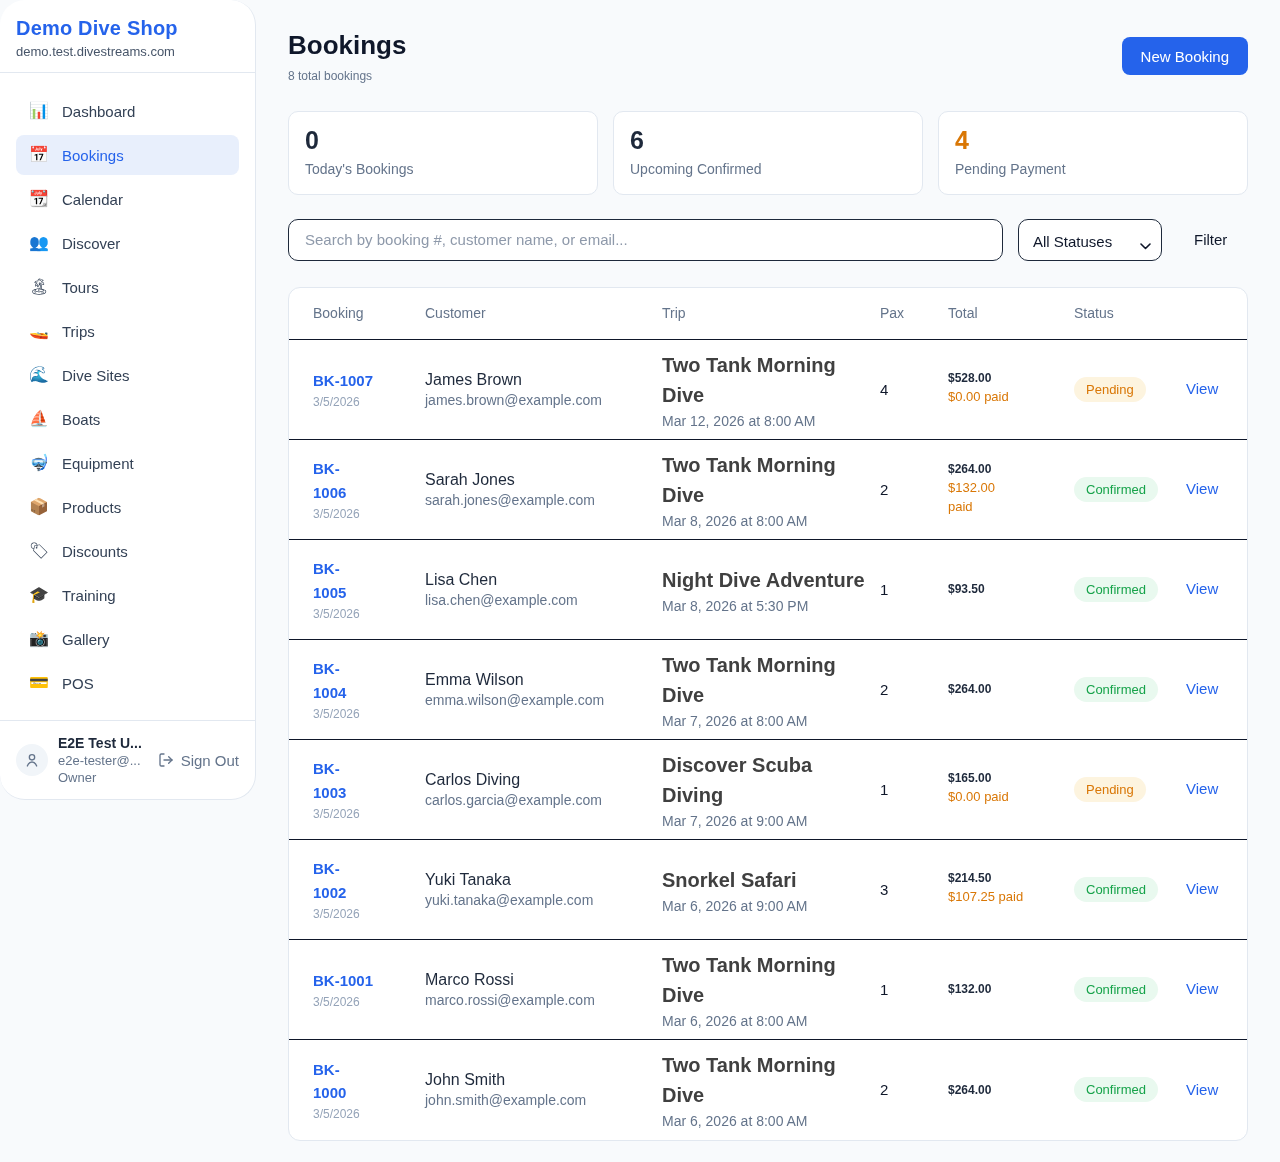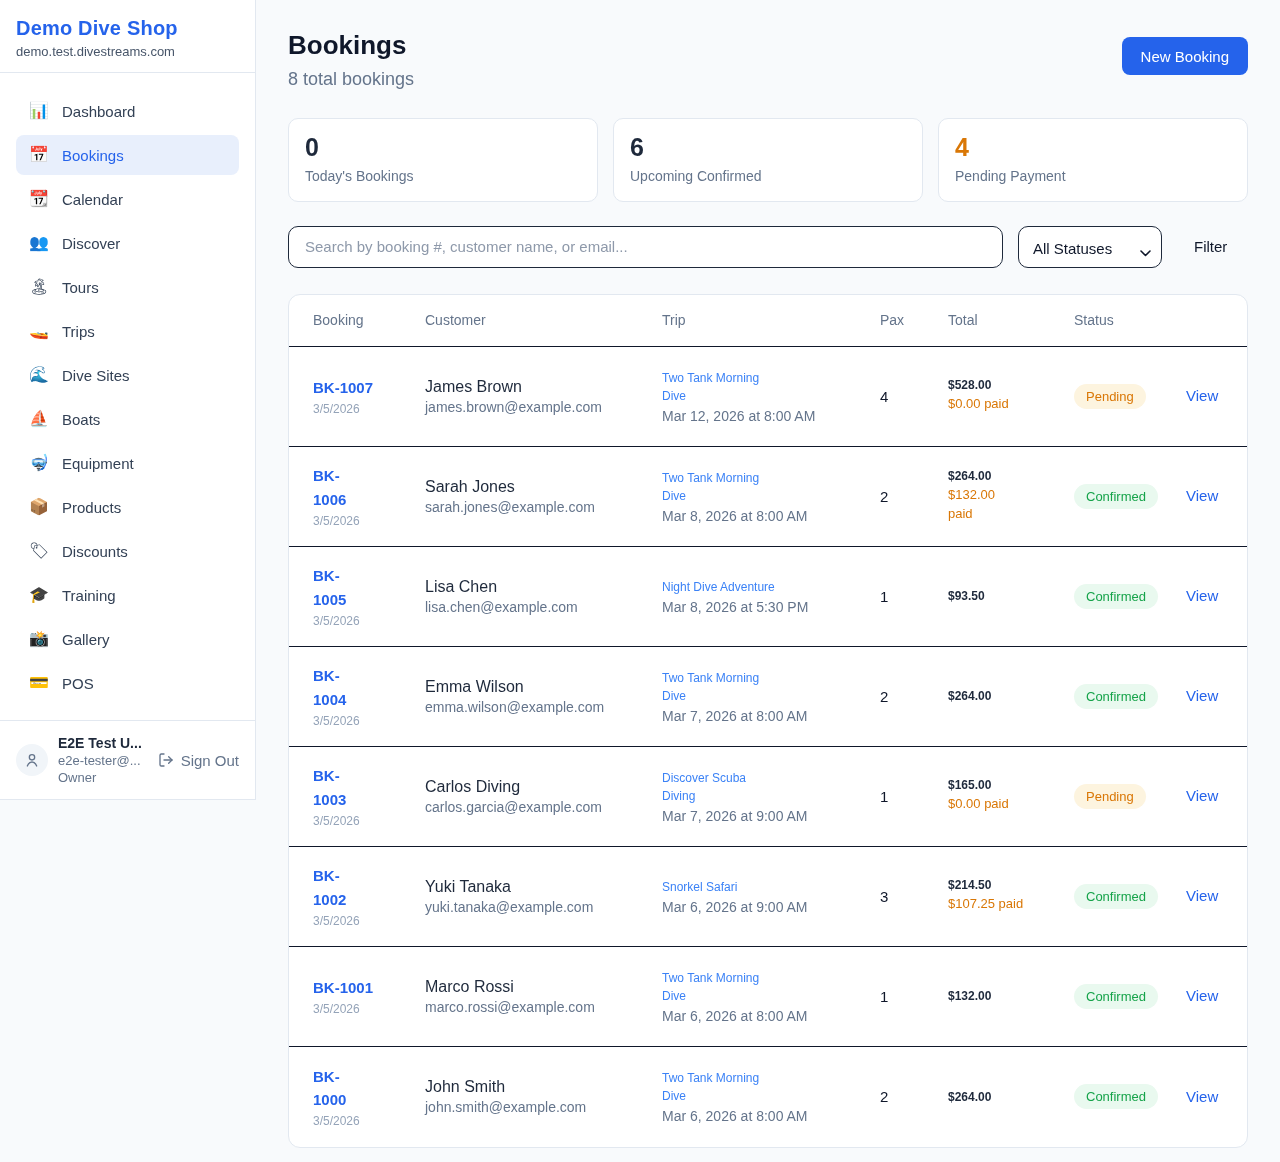--- a/index.html
+++ b/index.html
@@ -12,20 +12,21 @@
     position: relative;
   }
 
   
   .sidebar {
     position: absolute; left: 0; top: 0;
     width: 256px; height: 800px;
     background: #ffffff;
     border-right: 1px solid #e2e8f0;
     border-bottom: 1px solid #e2e8f0;
+    border-radius: 25px;
   }
   .brand { padding: 17px 16px 13px 16px; border-bottom: 1px solid #e2e8f0; }
   .brand-name { color: #2563eb; font-size: 20px; font-weight: 700; letter-spacing: .2px; }
   .brand-domain { color: #475569; font-size: 13px; margin-top: 4px; }
 
   .nav { padding: 18px 16px 0 16px; list-style: none; }
   .nav-item {
     display: flex; align-items: center; gap: 13px;
     height: 40px; margin-bottom: 4px;
     padding: 0 13px; border-radius: 8px;
@@ -54,21 +55,21 @@
     background: none; border: none; cursor: pointer;
     font-family: inherit; font-size: 15px; color: #64748b;
     flex: 0 0 auto;
   }
 
   
   .main { position: absolute; left: 256px; top: 0; width: 1024px; padding: 30px 32px 0 32px; }
 
   .page-header { display: flex; justify-content: space-between; align-items: flex-start; }
   .page-title { font-size: 26px; font-weight: 700; color: #0f172a; }
-  .page-subtitle { font-size: 18px; color: #64748b; margin-top: 8px; }
+  .page-subtitle { font-size: 12px; color: #64748b; margin-top: 8px; }
   .btn-primary {
     background: #2563eb; color: #fff; border: none; cursor: pointer;
     font-family: inherit; font-size: 15px; font-weight: 500;
     padding: 0 19px; height: 38px; border-radius: 8px; margin-top: 7px;
   }
 
   .stats-row { display: flex; gap: 15px; margin-top: 28px; }
   .stat-card {
     flex: 1 1 0; background: #fff; border: 1px solid #e2e8f0;
     border-radius: 10px; padding: 15px 16px 17px 16px;
@@ -110,21 +111,21 @@
   .thead { height: 52px; border-bottom: 1px solid #0f172a; }
   .th { font-size: 14px; font-weight: 500; color: #64748b; }
   .trow { height: 100px; border-bottom: 1px solid #0f172a; }
   .trow:last-child { border-bottom: none; }
 
   .bk-link { color: #2563eb; font-size: 15px; font-weight: 600; text-decoration: none;
              white-space: pre-line; line-height: 1.55; display: inline-block; }
   .bk-date { font-size: 12px; color: #94a3b8; margin-top: 3px; }
   .cust-name { font-size: 16px; color: #1e293b; }
   .cust-email { font-size: 14px; color: #64748b; margin-top: 3px; }
-  .trip-name { font-size: 12px; font-weight: 400; color: #3b82f6; white-space: pre-line; line-height: 1.5; }
+  .trip-name { font-size: 20px; font-weight: 700; color: #404040; white-space: pre-line; line-height: 1.5; }
   .trip-time { font-size: 14px; color: #64748b; margin-top: 3px; }
   .pax { font-size: 15px; color: #0f172a; }
   .total-amt { font-size: 12px; font-weight: 700; color: #1e293b; }
   .total-paid { font-size: 13px; color: #d97706; margin-top: 3px; white-space: pre-line; line-height: 1.45; }
   .badge {
     display: inline-block; padding: 5px 12px; border-radius: 999px;
     font-size: 13px; font-weight: 500;
   }
   .badge.confirmed { color: #16a34a; background: #e9f9ef; }
   .badge.pending { color: #d97706; background: #fdf4df; }

